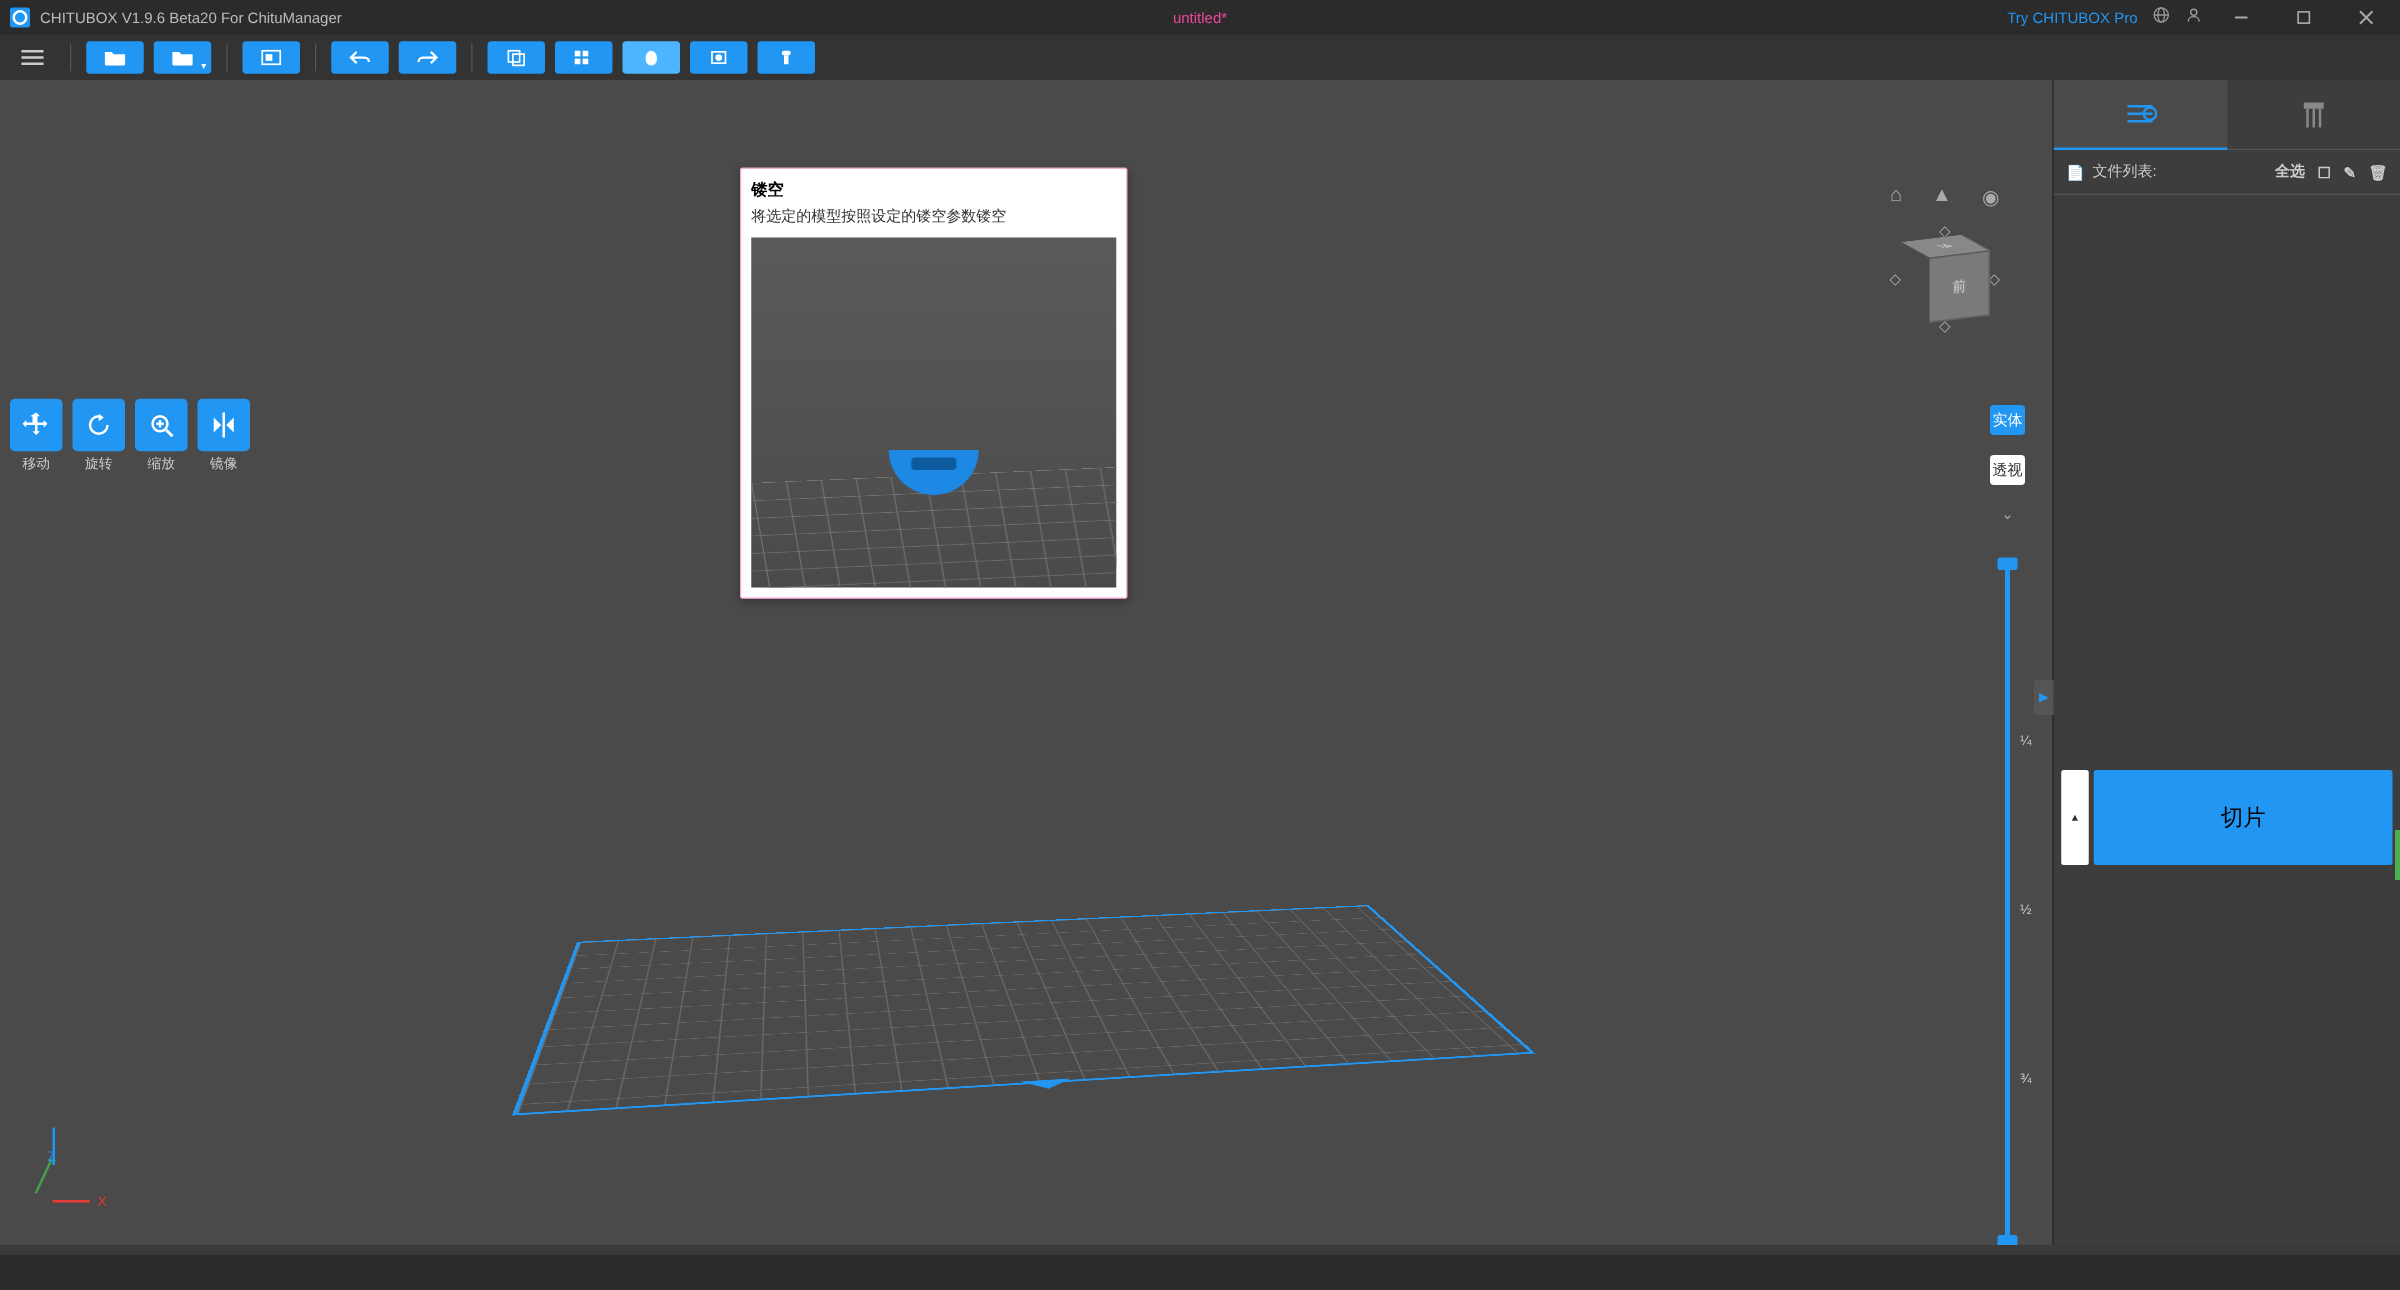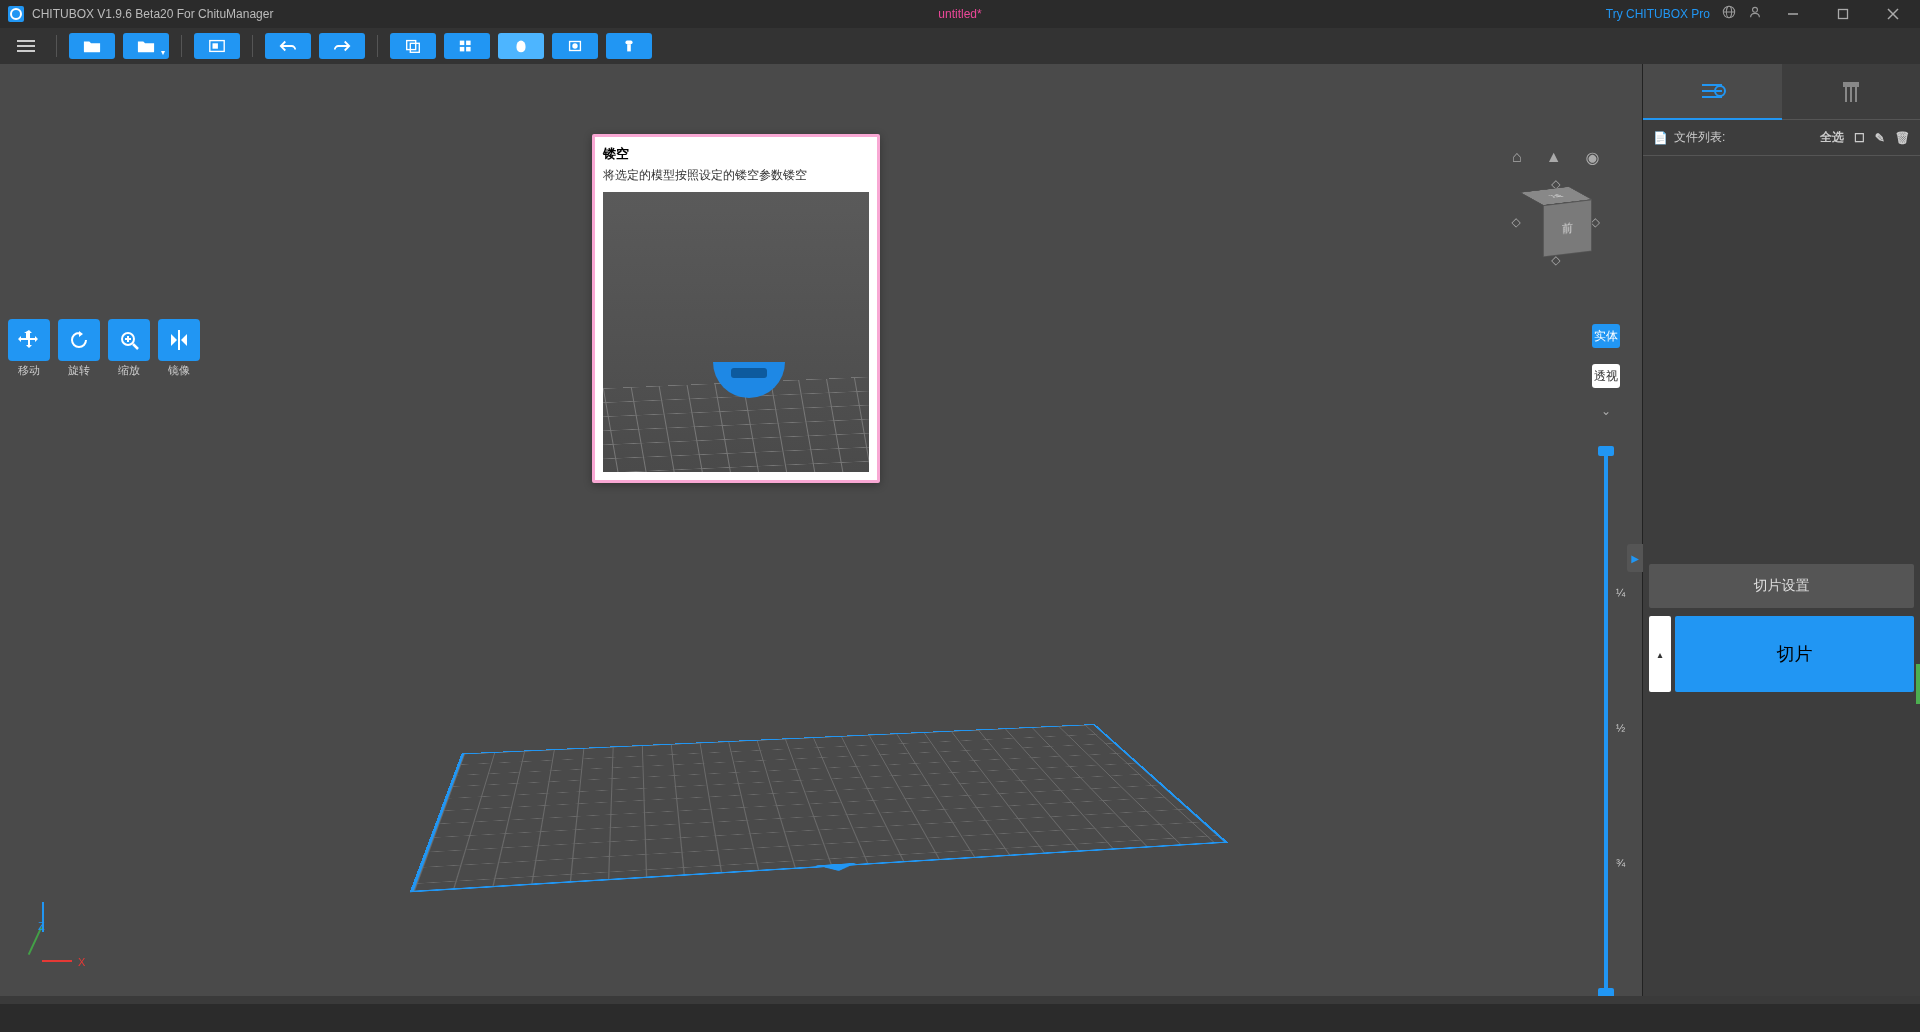--- a/index.html
+++ b/index.html
@@ -30,21 +30,21 @@
 .main { position: absolute; top: 64px; left: 0; right: 0; bottom: 28px; }
 
 
 .sidetools { position: absolute; left: 8px; top: 255px; display: flex; flex-direction: row; gap: 8px; }
 .sidetool { width: 42px; display: flex; flex-direction: column; align-items: center; }
 .sidetool-btn { width: 42px; height: 42px; background: #2196f3; border-radius: 4px; display: flex; align-items: center; justify-content: center; cursor: pointer; }
 .sidetool-btn svg { width: 24px; height: 24px; fill: #fff; }
 .sidetool-label { font-size: 11px; color: #ccc; margin-top: 2px; }
 
 
-.tooltip-popup { position: absolute; left: 592px; top: 70px; width: 288px; background: #fff; border: 3px solid #f9a8d4; border-radius: 2px; padding: 8px; box-shadow: 0 2px 8px rgba(0,0,0,.3); }
+.tooltip-popup { position: absolute; left: 592px; top: 70px; width: 310px; background: #fff; border: 1px solid #f9a8d4; border-radius: 2px; padding: 8px; box-shadow: 0 2px 8px rgba(0,0,0,.3); }
 .tooltip-title { font-size: 13px; font-weight: bold; color: #000; margin-bottom: 4px; }
 .tooltip-desc { font-size: 12px; color: #333; margin-bottom: 8px; }
 .tooltip-preview { width: 100%; height: 280px; background: linear-gradient(180deg, #5a5a5a 0%, #4a4a4a 100%); position: relative; overflow: hidden; }
 .tooltip-grid { position: absolute; left: -20px; top: 140px; width: 340px; height: 200px; transform: rotateX(60deg) rotateZ(-5deg); background-image: linear-gradient(#777 1px, transparent 1px), linear-gradient(90deg, #777 1px, transparent 1px); background-size: 28px 28px; }
 .tooltip-bowl { position: absolute; left: 110px; top: 170px; width: 72px; height: 36px; background: #1e88e5; border-radius: 0 0 40px 40px; }
 .tooltip-bowl::before { content: ""; position: absolute; left: 18px; top: 6px; width: 36px; height: 10px; background: #0d5a9e; border-radius: 3px; }
 
 
 .viewport-plate { position: absolute; left: 450px; top: 560px; width: 720px; height: 340px; transform: perspective(1200px) rotateX(68deg) rotateZ(-8deg); border: 3px solid #2196f3; background-image: linear-gradient(#6a6a6a 1px, transparent 1px), linear-gradient(90deg, #6a6a6a 1px, transparent 1px); background-size: 32px 32px; }
 .plate-notch { position: absolute; left: 50%; bottom: -12px; transform: translateX(-50%); width: 0; height: 0; border-left: 18px solid transparent; border-right: 18px solid transparent; border-top: 14px solid #2196f3; }
@@ -338,21 +338,20 @@
       <span>全选</span>
       <span>☐</span>
       <span>✎</span>
       <span>🗑</span>
     </div>
   </div>
   <div class="rpanel-body"></div>
 
   <div class="rpanel-expand">▶</div>
 
-  <div class="slice-settings-btn">切片设置</div>
   <div class="slice-row">
     <div class="slice-dropdown-toggle">▴</div>
     <div class="slice-btn">切片</div>
   </div>
   <div class="green-bar"></div>
 </div>
 
 <div class="statusbar"></div>
 
 </body></html>

